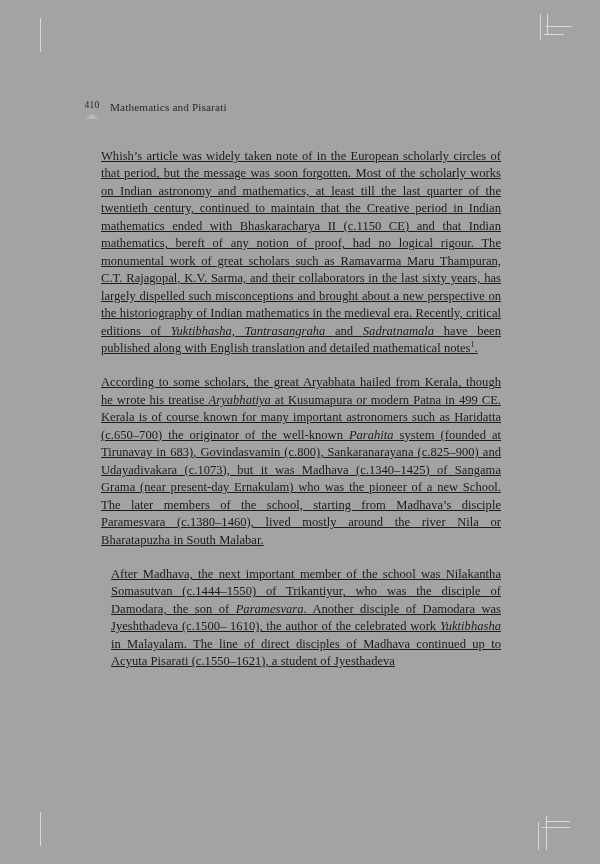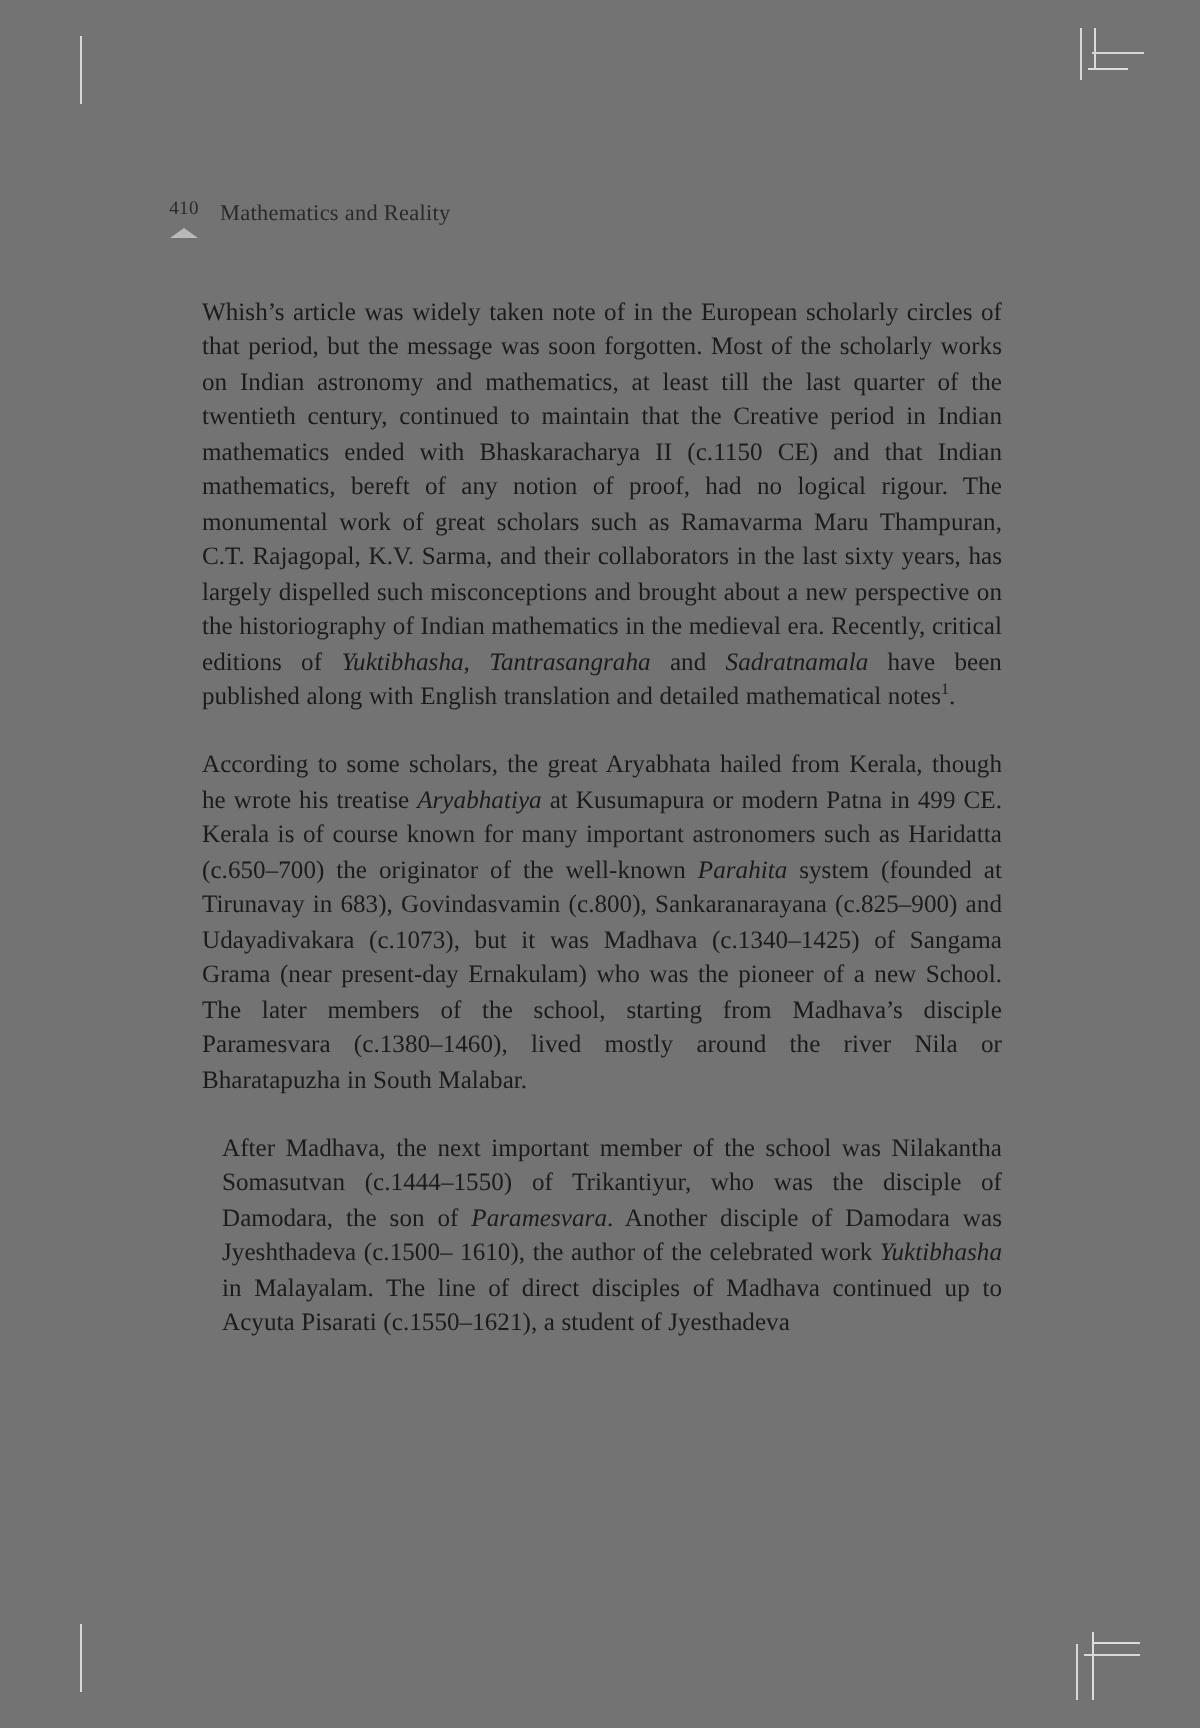--- a/index.html
+++ b/index.html
@@ -14,21 +14,21 @@
     color: #1c1c1c;
     position: relative;
     overflow: hidden;
     -webkit-font-smoothing: antialiased;
   }
 
   
   .page-sheet {
     position: absolute;
     inset: 0;
-    background: #737373;
+    background: #a3a3a3;
     padding-left: 36px;
   }
 
   
   .crop-mark {
     position: absolute;
     pointer-events: none;
   }
   .crop-mark .v {
     position: absolute;
@@ -100,20 +100,21 @@
     line-height: 1;
     padding-top: 1px;
   }
 
   
   .text-column {
     position: absolute;
     left: 101px;
     top: 148px;
     width: 400px;
+    text-decoration: underline;
   }
   .para {
     text-align: justify;
     text-justify: inter-word;
     font-size: 12.55px;
     line-height: 17.45px;
     letter-spacing: 0.02px;
     color: #1b1b1b;
     margin: 0 0 17px 0;
     word-spacing: 0.1px;
@@ -153,21 +154,21 @@
     <div class="v2"></div>
     <div class="h"></div>
     <div class="h2"></div>
   </div>
 
   <div class="running-head">
     <div class="folio-group">
       <div class="folio">410</div>
       <div class="folio-ornament"></div>
     </div>
-    <div class="head-title">Mathematics and Reality</div>
+    <div class="head-title">Mathematics and Pisarati</div>
   </div>
 
   <div class="text-column">
     <p class="para"><span>Whish’s article was widely taken note of in the European scholarly circles of that period, but the message was soon forgotten. Most of the scholarly works on Indian astronomy and mathematics, at least till the last quarter of the twentieth century, continued to maintain that the Creative period in Indian mathematics ended with Bhaskaracharya II (c.1150 CE) and that Indian mathematics, bereft of any notion of proof, had no logical rigour. The monumental work of great scholars such as Ramavarma Maru Thampuran, C.T. Rajagopal, K.V. Sarma, and their collaborators in the last sixty years, has largely dispelled such misconceptions and brought about a new perspective on the historiography of Indian mathematics in the medieval era. Recently, critical editions of </span><i>Yuktibhasha, Tantrasangraha</i><span> and </span><i>Sadratnamala</i><span> have been published along with English translation and detailed mathematical notes</span><sup class="fn-marker">1</sup><span>.</span></p>
     <p class="para"><span>According to some scholars, the great Aryabhata hailed from Kerala, though he wrote his treatise </span><i>Aryabhatiya</i><span> at Kusumapura or modern Patna in 499 CE. Kerala is of course known for many important astronomers such as Haridatta (c.650–700) the originator of the well-known </span><i>Parahita</i><span> system (founded at Tirunavay in 683), Govindasvamin (c.800), Sankaranarayana (c.825–900) and Udayadivakara (c.1073), but it was Madhava (c.1340–1425) of Sangama Grama (near present-day Ernakulam) who was the pioneer of a new School. The later members of the school, starting from Madhava’s disciple Paramesvara (c.1380–1460), lived mostly around the river Nila or Bharatapuzha in South Malabar.</span></p>
     <p class="para"><span>After Madhava, the next important member of the school was Nilakantha Somasutvan (c.1444–1550) of Trikantiyur, who was the disciple of Damodara, the son of </span><i>Paramesvara</i><span>. Another disciple of Damodara was Jyeshthadeva (c.1500– 1610), the author of the celebrated work </span><i>Yuktibhasha</i><span> in Malayalam. The line of direct disciples of Madhava continued up to Acyuta Pisarati (c.1550–1621), a student of Jyesthadeva</span></p>
   </div>
 
 </div>
 

